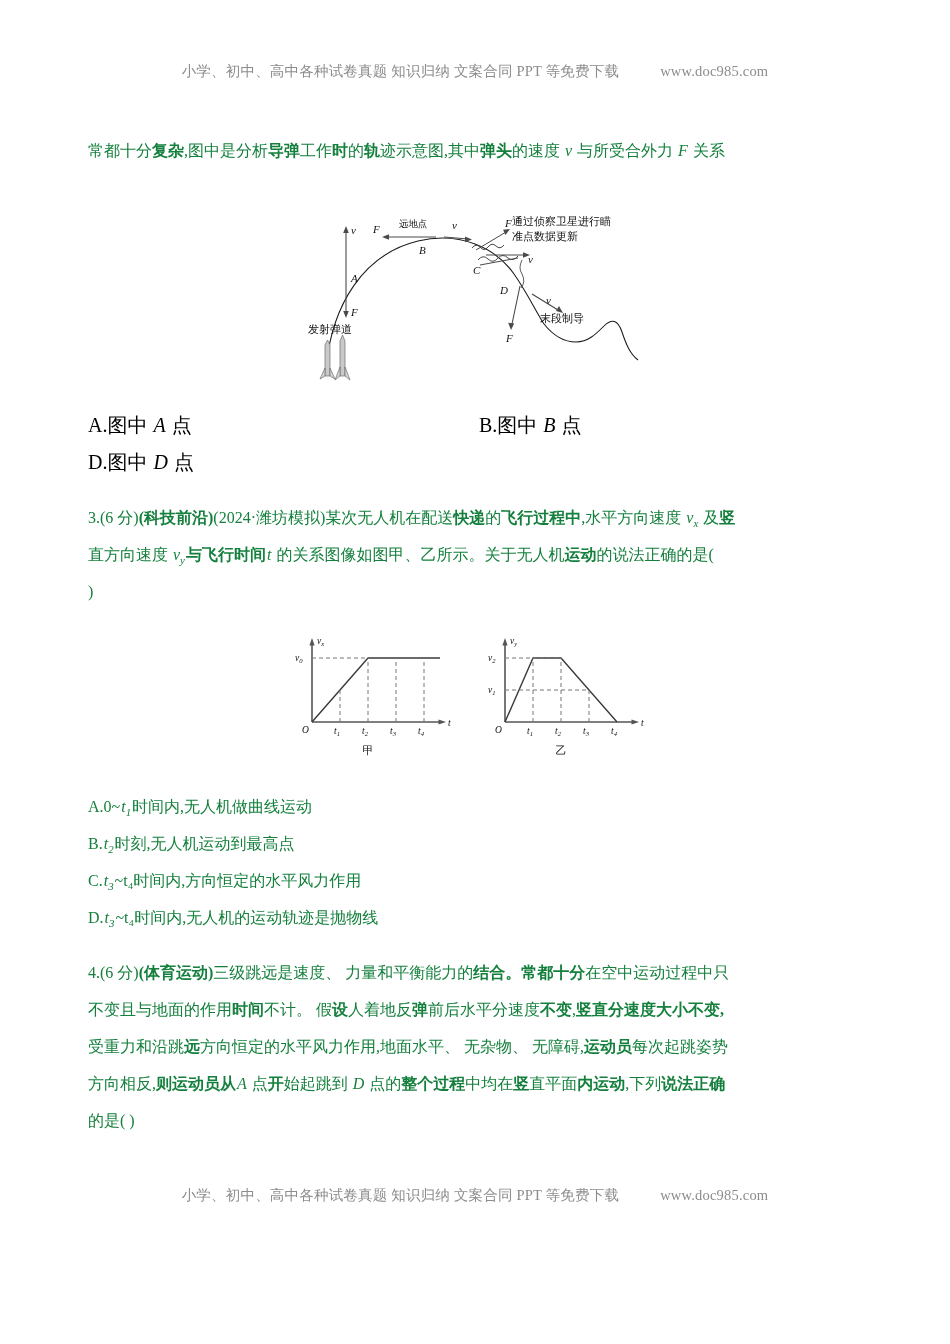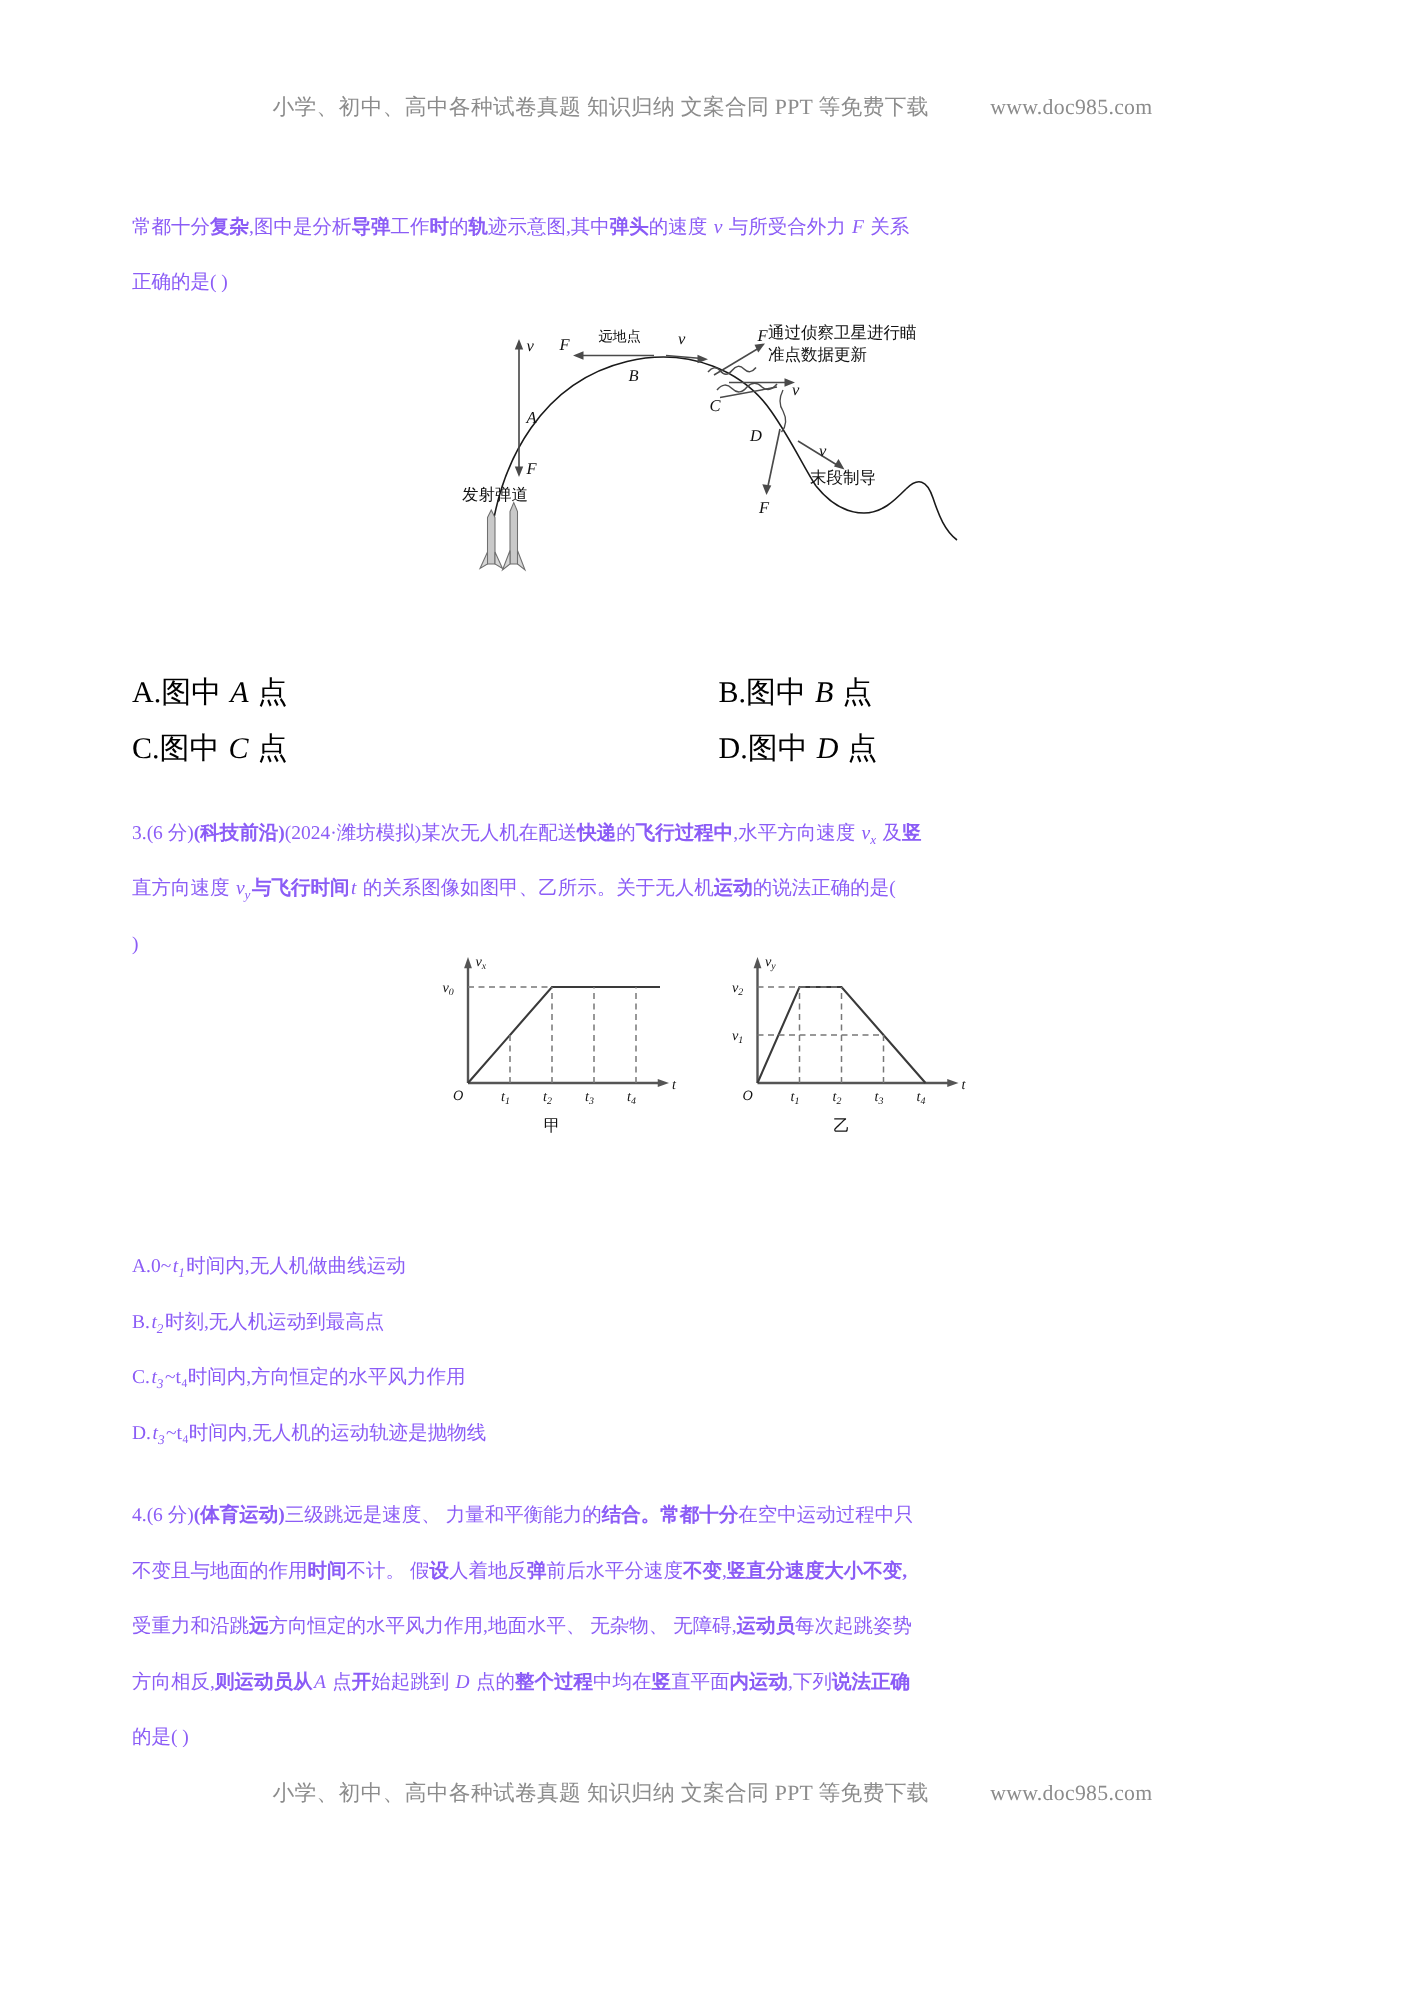--- a/index.html
+++ b/index.html
@@ -43,25 +43,25 @@
 
   
   .content {
     position: absolute;
     left: 88px;
     top: 132px;
     width: 782px;
   }
   p.para {
     margin: 0 0 0 0;
-    font-size: 13px;
+    font-size: 16px;
     line-height: 37px;
     text-align: justify;
     text-justify: inter-character;
-    color: #8b5cf6;
+    color: #15803d;
   }
   .blk { font-weight: bold; }
   .it {
     font-style: italic;
     font-family: "Liberation Serif", "DejaVu Serif", serif;
     padding: 0 1px;
   }
   sub {
     font-size: 0.68em;
     line-height: 0;
@@ -126,31 +126,29 @@
 
 <div class="page">
 
   <div class="watermark" id="wm-top">
     <span class="wm-cn">小学、初中、高中各种试卷真题  知识归纳  文案合同  PPT 等免费下载</span><span class="wm-url">www.doc985.com</span>
   </div>
 
   <div class="content">
 
     <p class="para"><span>常都十分</span><span class="blk">复杂</span><span>,图中是分析</span><span class="blk">导弹</span><span>工作</span><span class="blk">时</span><span>的</span><span class="blk">轨</span><span>迹示意图,其中</span><span class="blk">弹头</span><span>的速度 </span><span class="it">v</span><span> 与所受合外力 </span><span class="it">F</span><span> 关系</span></p>
-    <p class="para">正确的是(        )</p>
 
     <div style="height:238px"></div>
 
     <div class="options">
       <div class="opt-row">
         <div class="opt-col"><span>A.</span><span>图中 </span><span class="it">A</span><span> 点</span></div>
         <div class="opt-col"><span>B.</span><span>图中 </span><span class="it">B</span><span> 点</span></div>
       </div>
       <div class="opt-row">
-        <div class="opt-col"><span>C.</span><span>图中 </span><span class="it">C</span><span> 点</span></div>
         <div class="opt-col"><span>D.</span><span>图中 </span><span class="it">D</span><span> 点</span></div>
       </div>
     </div>
 
     <div class="qspace"></div>
 
     <p class="para"><span>3.</span><span>(6 分)</span><span class="blk">(科技前沿)</span><span>(2024·潍坊模拟)</span><span>某次无人机在配送</span><span class="blk">快</span><span class="blk">递</span><span>的</span><span class="blk">飞行过程中</span><span>,水平方向速度 </span><span class="it"><span>v</span><sub>x</sub></span><span> 及</span><span class="blk">竖</span></p>
 
     <p class="para"><span>直方向速度 </span><span class="it"><span>v</span><sub>y</sub></span><span class="blk">与</span><span class="blk">飞行时间</span><span class="it">t</span><span> 的关系图像如图甲、乙所示。关于无人机</span><span class="blk">运动</span><span>的说法正确的是(</span></p>
 

